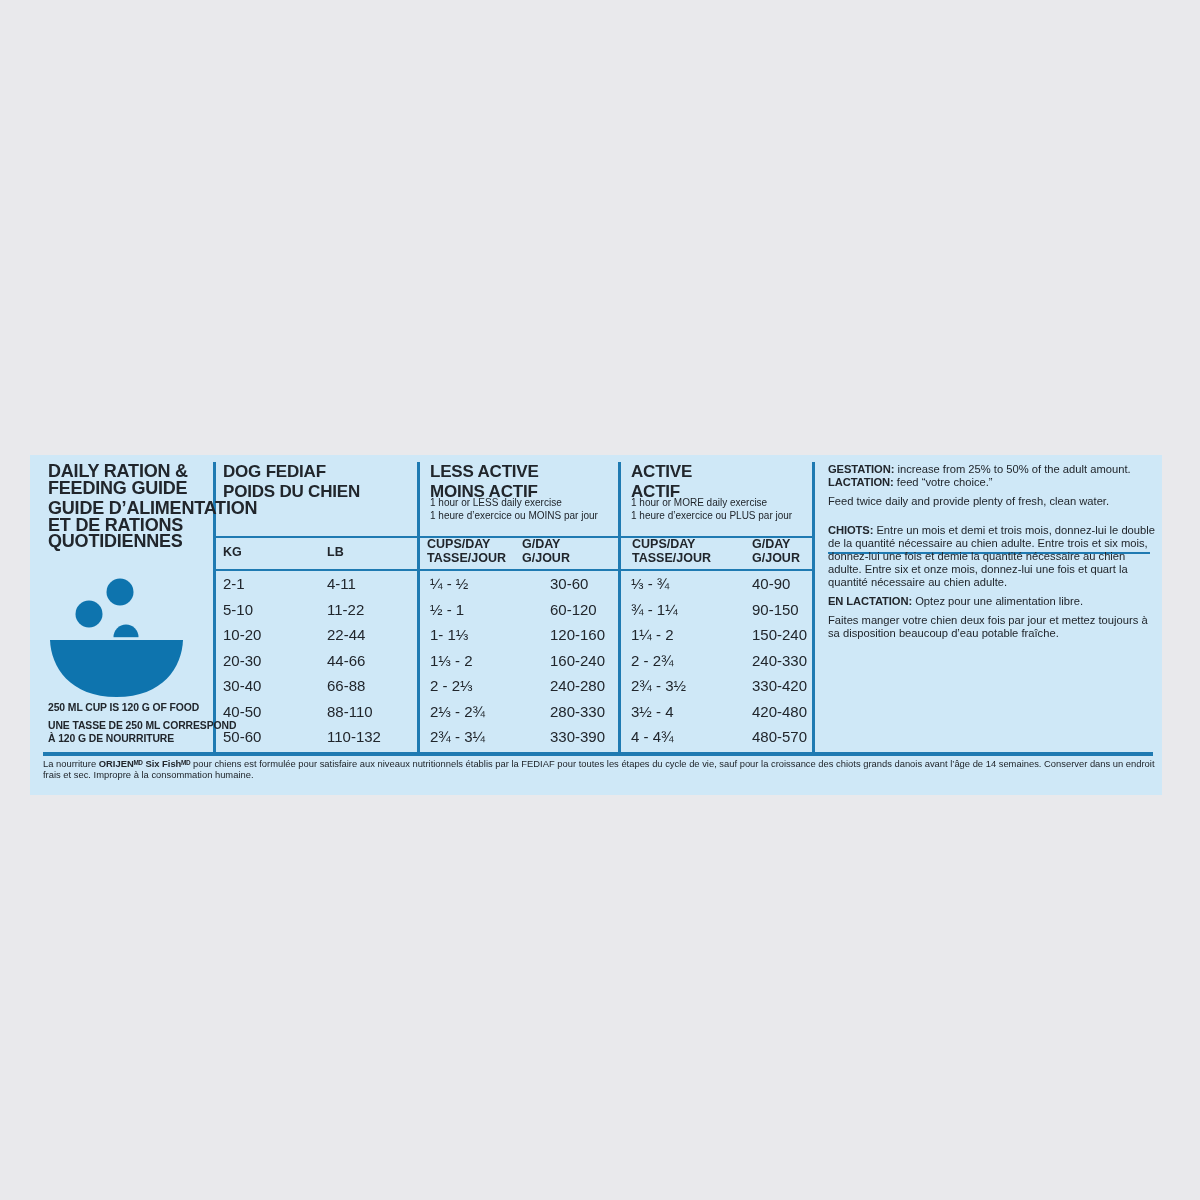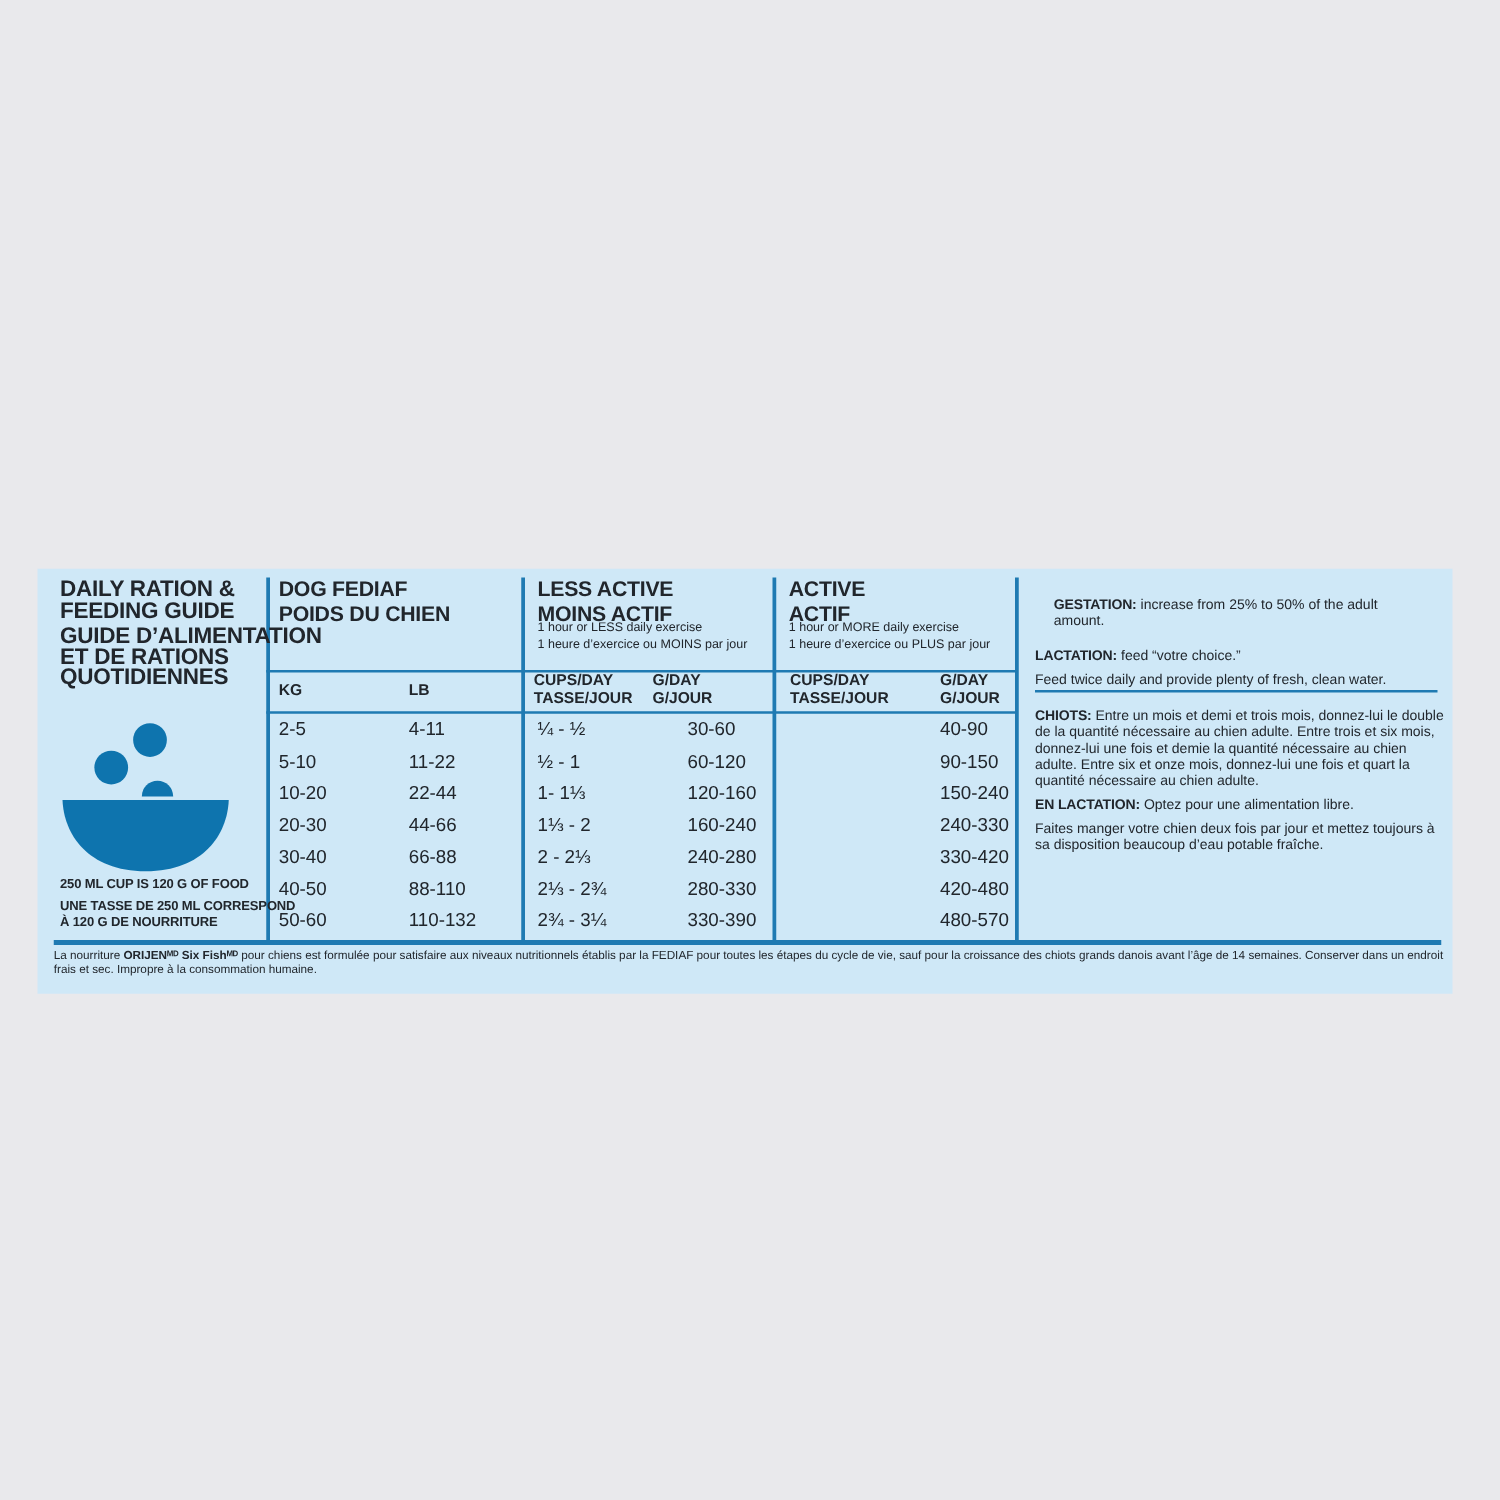--- a/index.html
+++ b/index.html
@@ -16,21 +16,21 @@
   .sec-note{position:absolute;top:41px;font-size:10px;line-height:13px;white-space:nowrap;}
   .sub-h{position:absolute;top:83px;font-weight:bold;font-size:12.5px;line-height:13.5px;white-space:nowrap;}
   .sub-h1{position:absolute;top:90px;font-weight:bold;font-size:12.5px;white-space:nowrap;}
   .rows{position:absolute;top:116px;font-size:15px;}
   .rows > div{height:25.57px;line-height:25.57px;white-space:nowrap;}
   .left-title{position:absolute;left:18px;top:8px;font-weight:bold;font-size:18px;line-height:16.5px;letter-spacing:-0.2px;}
   .left-title .grp2{margin-top:4px;}
   .cup-note{position:absolute;left:18px;font-weight:bold;font-size:10.4px;line-height:12.5px;letter-spacing:-0.1px;white-space:nowrap;}
   .right-text{position:absolute;left:798px;top:8px;width:330px;font-size:11.2px;line-height:13px;}
   .right-text p{margin:0 0 6px 0;}
-  .right-text p.tight{margin:15px;}
+  .right-text p.tight{margin:0;}
   .right-text b{letter-spacing:-0.1px;}
   .disclaimer{position:absolute;left:13px;top:303px;width:1112px;font-size:9.4px;line-height:11.3px;}
   .disclaimer p{margin:0;}
   .bowl-svg{position:absolute;left:15px;top:118px;}
 </style>
 </head>
 <body>
 
 <div class="stage">
   <div class="panel">
@@ -66,21 +66,21 @@
       <div>À 120 G DE NOURRITURE</div>
     </div>
 
     <div class="sec-head" style="left:193px">
       <div>DOG FEDIAF</div>
       <div>POIDS DU CHIEN</div>
     </div>
     <div class="sub-h1" style="left:193px">KG</div>
     <div class="sub-h1" style="left:297px">LB</div>
     <div class="rows" style="left:193px">
-      <div>2-5</div>
+      <div>2-1</div>
       <div>5-10</div>
       <div>10-20</div>
       <div>20-30</div>
       <div>30-40</div>
       <div>40-50</div>
       <div>50-60</div>
     </div>
     <div class="rows" style="left:297px">
       <div>4-11</div>
       <div>11-22</div>
@@ -135,20 +135,29 @@
       <div>1 heure d’exercice ou PLUS par jour</div>
     </div>
     <div class="sub-h" style="left:602px">
       <div>CUPS/DAY</div>
       <div>TASSE/JOUR</div>
     </div>
     <div class="sub-h" style="left:722px">
       <div>G/DAY</div>
       <div>G/JOUR</div>
     </div>
+    <div class="rows" style="left:601px">
+      <div>⅓ - ¾</div>
+      <div>¾ - 1¼</div>
+      <div>1¼ - 2</div>
+      <div>2 - 2¾</div>
+      <div>2¾ - 3½</div>
+      <div>3½ - 4</div>
+      <div>4 - 4¾</div>
+    </div>
     <div class="rows" style="left:722px">
       <div>40-90</div>
       <div>90-150</div>
       <div>150-240</div>
       <div>240-330</div>
       <div>330-420</div>
       <div>420-480</div>
       <div>480-570</div>
     </div>
 

